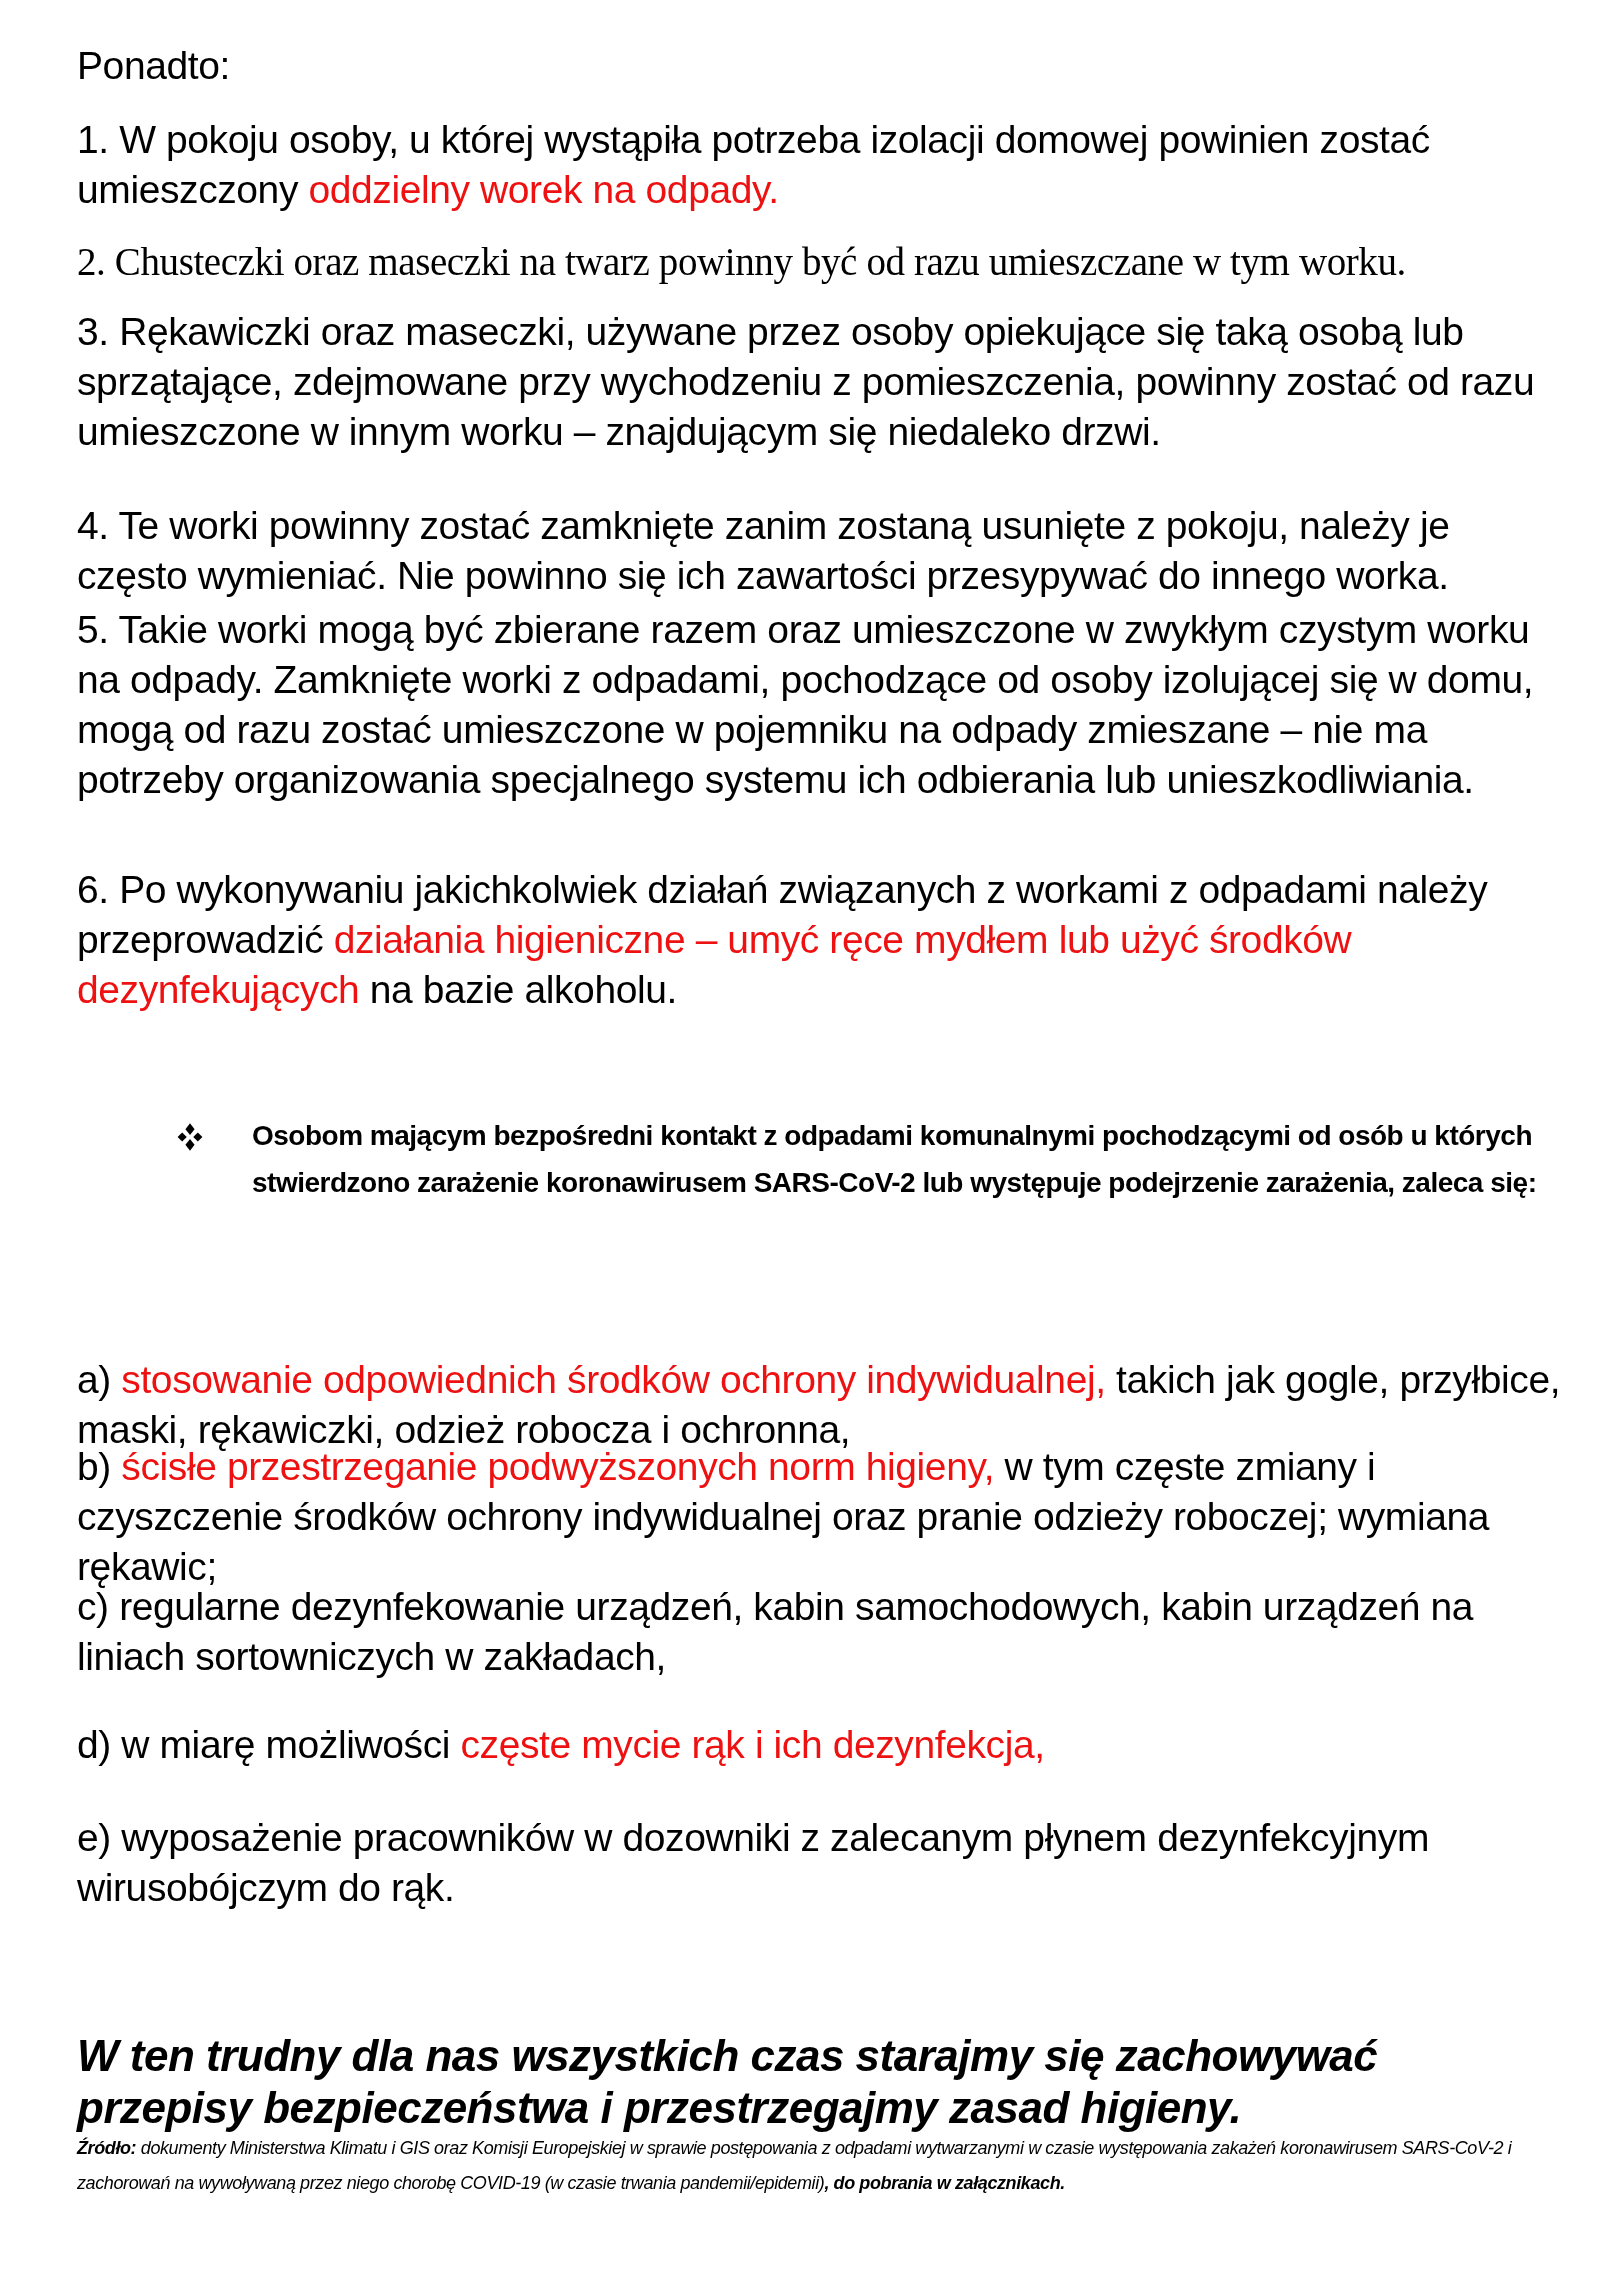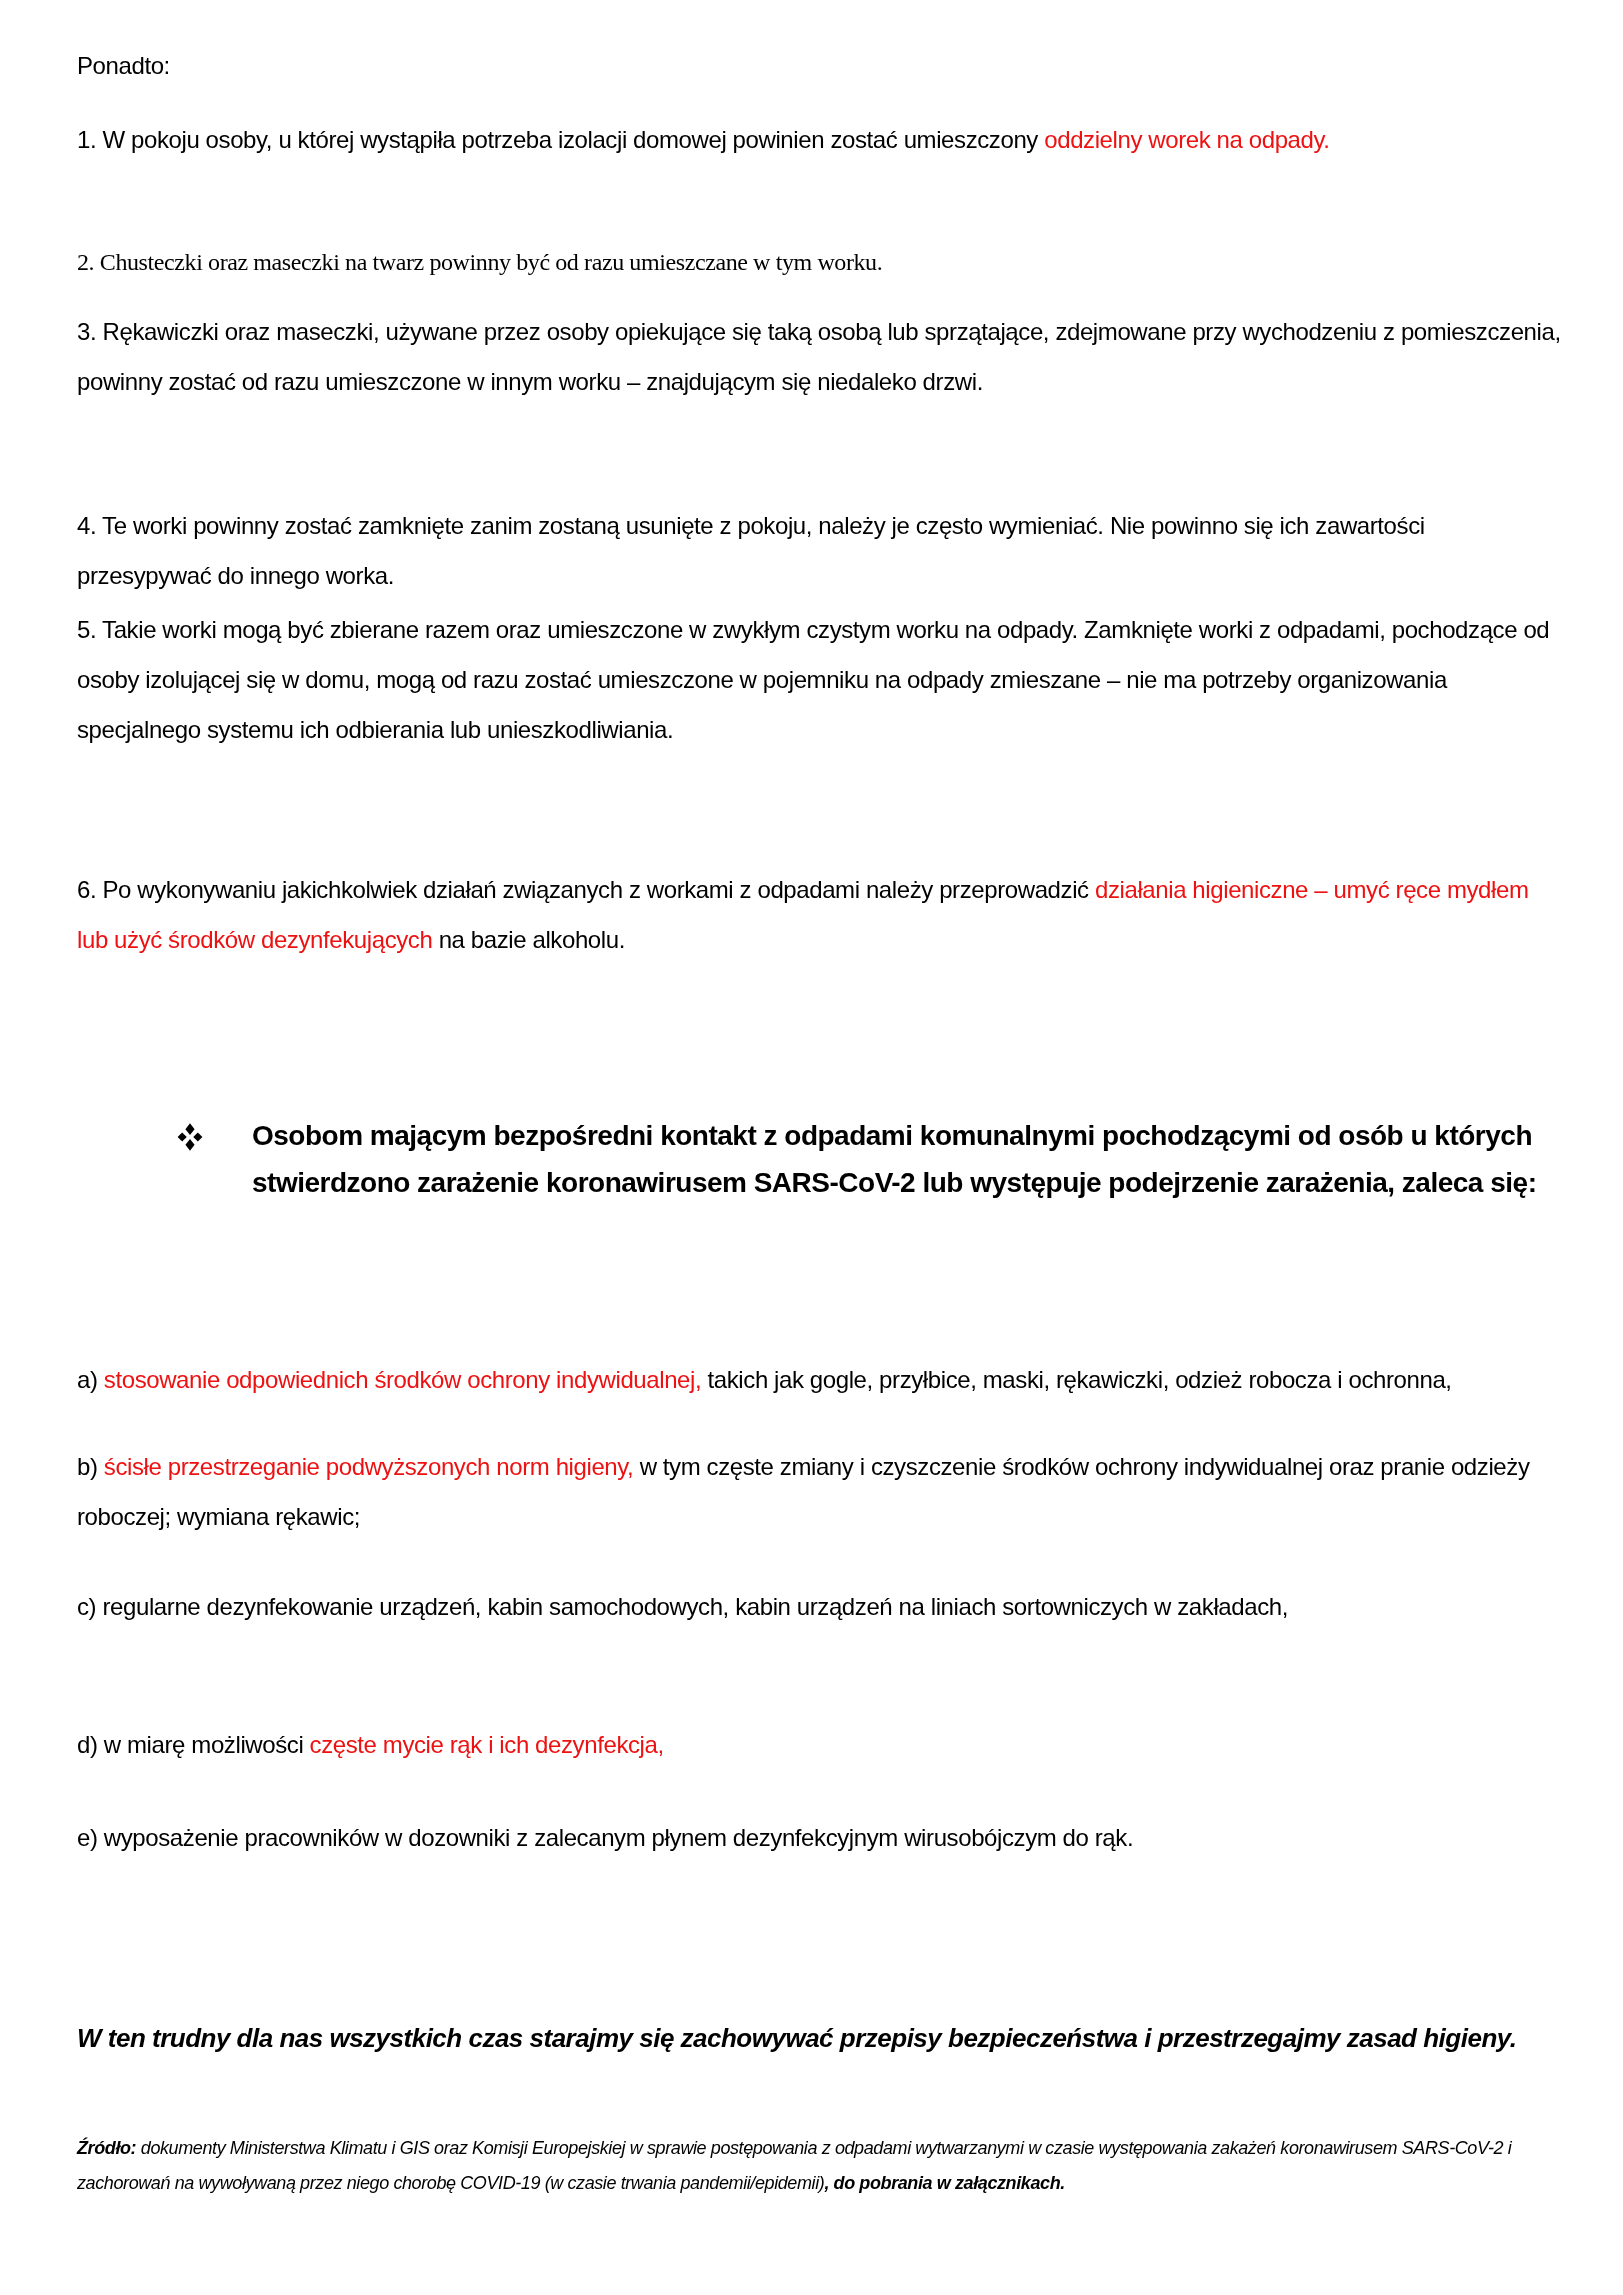--- a/index.html
+++ b/index.html
@@ -18,21 +18,21 @@
     .page {
       position: absolute;
       left: 77px;
       top: 0;
       width: 1485px;
     }
     .p {
       position: absolute;
       left: 0;
       width: 1485px;
-      font-size: 24px;
+      font-size: 39px;
       line-height: 50px;
       letter-spacing: -0.4px;
       margin: 0;
       white-space: normal;
     }
     .red { color: #ee1111; }
     .heading {
       position: absolute;
       left: 98px;
       width: 1374px;
@@ -49,21 +49,21 @@
       line-height: 47px;
     }
     .heading .htext {
       display: block;
       padding-left: 77px;
     }
     .closing {
       position: absolute;
       left: 0;
       width: 1485px;
-      font-size: 26px;
+      font-size: 44px;
       line-height: 52px;
       font-weight: bold;
       font-style: italic;
       letter-spacing: -0.5px;
     }
     .source {
       position: absolute;
       left: 0;
       width: 1485px;
       font-size: 18px;

